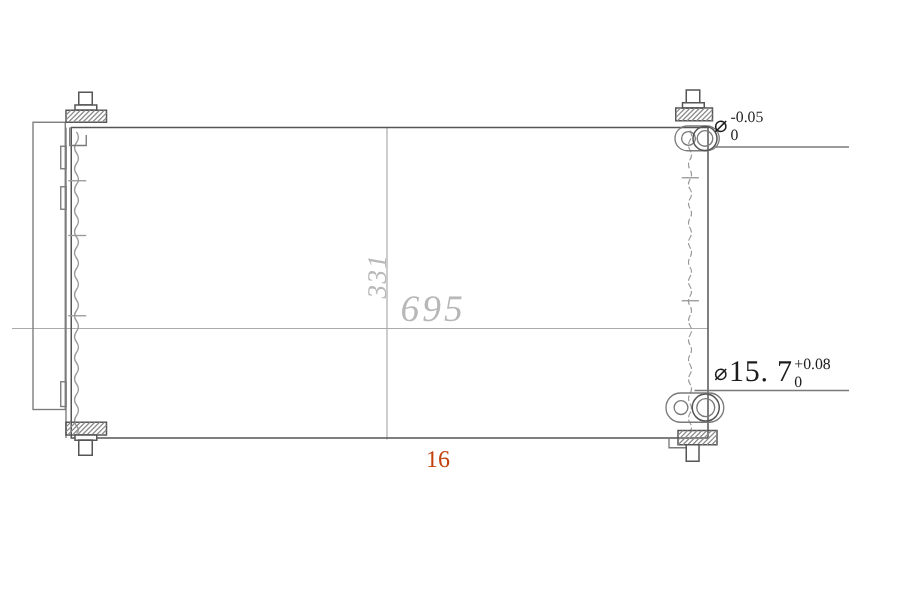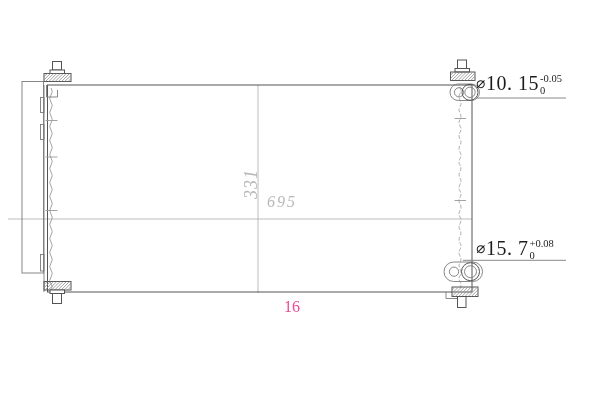--- a/index.html
+++ b/index.html
@@ -11,28 +11,28 @@
   .ln{stroke:#555555;stroke-width:1;fill:none;}
   .lnw{stroke:#555555;stroke-width:1;fill:#ffffff;}
   .ln2{stroke:#7a7a7a;stroke-width:0.9;fill:none;}
   .ln2w{stroke:#7a7a7a;stroke-width:0.9;fill:#ffffff;}
   .cl{stroke:#ababab;stroke-width:0.8;}
   .wv{stroke:#9a9a9a;stroke-width:0.9;fill:none;}
   .wvd{stroke:#9a9a9a;stroke-width:0.8;fill:none;stroke-dasharray:4 1.6;}
   .tick{stroke:#999999;stroke-width:0.9;}
   .hatch line{stroke:#8a8a8a;stroke-width:0.8;}
   .label{position:absolute;color:#b8b8b8;font-style:italic;white-space:nowrap;}
-  .dim-h{left:267px;top:193px;font-size:16px;letter-spacing:2px;}
+  .dim-h{left:267px;top:193px;font-size:25px;letter-spacing:2px;}
   .dim-v{
     left:228px;top:160px;width:46px;height:48px;
     display:flex;align-items:center;justify-content:center;
     transform:rotate(-90deg);font-size:18px;letter-spacing:1px;
   }
   .dim-d{position:absolute;left:270px;top:298px;width:44px;text-align:center;
-    color:#ec4899;font-size:16px;font-style:normal;}
+    color:#c2410c;font-size:16px;font-style:normal;}
   .annot{
     position:absolute;display:flex;align-items:flex-start;
     color:#1c1c1c;white-space:nowrap;
   }
   .annot .dia{font-size:15px;line-height:15px;margin:4px 1px 0 0;
     font-family:"DejaVu Serif","DejaVu Sans",serif;}
   .annot .val{font-size:20px;line-height:22px;letter-spacing:0.5px;}
   .annot .tol{display:flex;flex-direction:column;font-size:10.5px;line-height:11px;margin:1px 0 0 1px;}
   .annot .tol span + span{margin-top:1px;}
 </style>
@@ -161,21 +161,20 @@
   </svg>
 
   <div class="label dim-v">
     <span>331</span>
   </div>
   <div class="label dim-h">695</div>
   <div class="dim-d">16</div>
 
   <div class="annot" style="left:476px;top:72px;">
     <span class="dia">⌀</span>
-    <span class="val">10. 15</span>
     <span class="tol">
       <span>-0.05</span>
       <span>0</span>
     </span>
   </div>
 
   <div class="annot" style="left:476px;top:237px;">
     <span class="dia">⌀</span>
     <span class="val">15. 7</span>
     <span class="tol">

